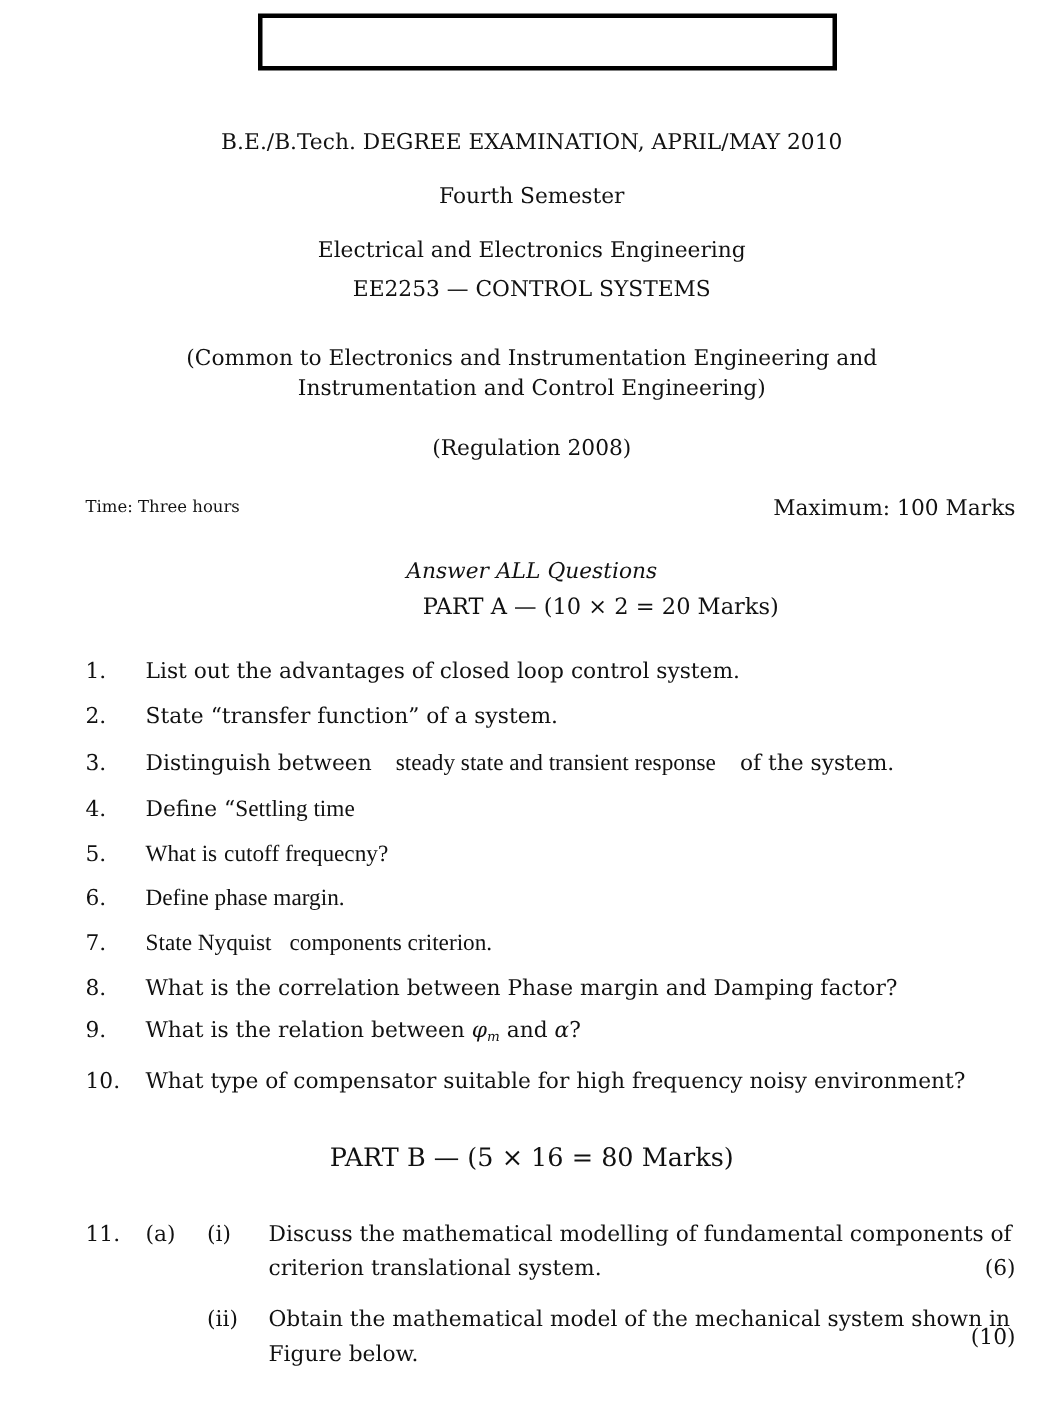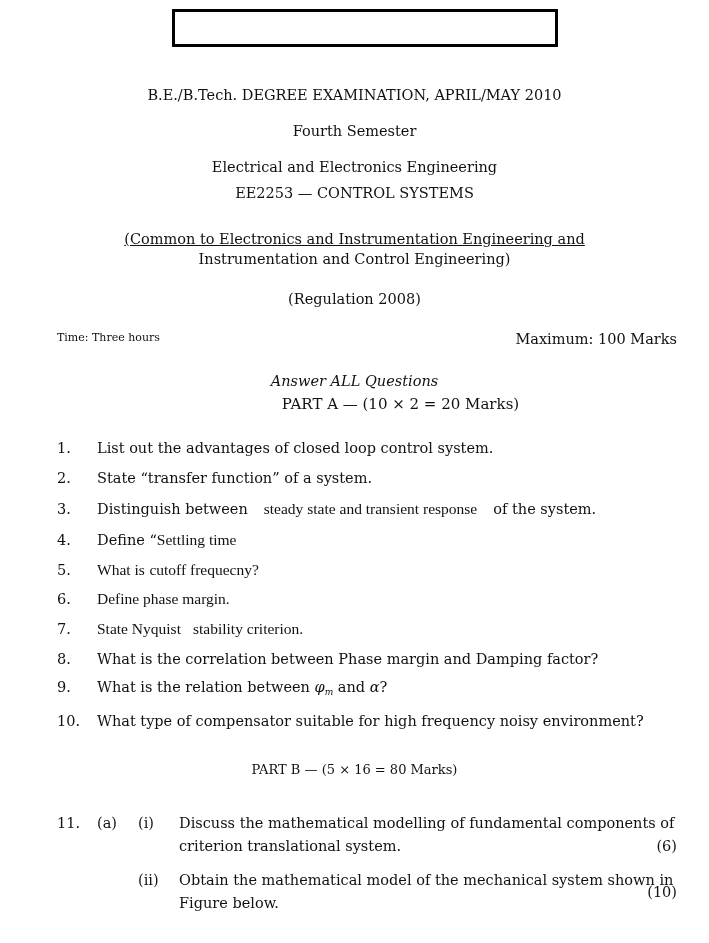--- a/index.html
+++ b/index.html
@@ -30,21 +30,21 @@
 </head>
 <body>
 
 <div class="code-box">
 </div>
 
 <div class="center" style="top:87px;">B.E./B.Tech. DEGREE EXAMINATION, APRIL/MAY 2010</div>
 <div class="center" style="top:123px;">Fourth Semester</div>
 <div class="center" style="top:159px;">Electrical and Electronics Engineering</div>
 <div class="center" style="top:185px;">EE2253 — CONTROL SYSTEMS</div>
-<div class="center" style="top:231px;text-decoration:underline;">(Common to Electronics and Instrumentation Engineering and</div>
+<div class="center" style="top:231px;">(Common to Electronics and Instrumentation Engineering and</div>
 <div class="center" style="top:251px;">Instrumentation and Control Engineering)</div>
 <div class="center" style="top:291px;">(Regulation 2008)</div>
 
 <div class="left" style="top:331px;">Time: Three hours</div>
 <div class="right" style="top:331px;">Maximum: 100 Marks</div>
 
 <div class="center" style="top:373px;font-style:italic;">Answer ALL Questions</div>
 <div class="center" style="top:395px;font-size:15px;margin-left:46px;">PART A — (10 × 2 = 20 Marks)</div>
 
 <div class="q" style="top:440px;">
@@ -59,36 +59,36 @@
 <div class="q" style="top:531px;">
   <span class="num">4.</span><span>Define “</span><span class="lib">Settling time</span>
 </div>
 <div class="q" style="top:561px;">
   <span class="num">5.</span><span class="lib">What is</span> <span class="lib">cutoff frequecny?</span>
 </div>
 <div class="q" style="top:590px;">
   <span class="num">6.</span><span class="lib">Define phase margin.</span>
 </div>
 <div class="q" style="top:620px;">
-  <span class="num">7.</span><span class="lib">State Nyquist</span><span class="gap" style="width:12px"></span><span class="lib">stability criterion.</span>
+  <span class="num">7.</span><span class="lib">State Nyquist</span><span class="gap" style="width:12px"></span><span class="lib">components criterion.</span>
 </div>
 <div class="q" style="top:651px;">
   <span class="num">8.</span><span>What is the correlation between Phase margin and Damping factor?</span>
 </div>
 <div class="q" style="top:679px;">
   <span class="num">9.</span><span>What is the relation between</span>
   <span class="it">φ</span><span class="sub">m</span>
   <span>and</span>
   <span class="it">α</span><span>?</span>
 </div>
 <div class="q" style="top:713px;">
   <span class="num">10.</span><span>What type of compensator suitable for high frequency noisy environment?</span>
 </div>
 
-<div class="center" style="top:762px;font-size:13px;">PART B — (5 × 16 = 80 Marks)</div>
+<div class="center" style="top:762px;font-size:17px;">PART B — (5 × 16 = 80 Marks)</div>
 
 <div>
   <span class="pb-row" style="left:57px;top:815px;">11.</span>
   <span class="pb-row" style="left:97px;top:815px;">(a)</span>
   <span class="pb-row" style="left:138px;top:815px;">(i)</span>
   <span class="pb-row" style="left:179px;top:815px;">Discuss the mathematical modelling of fundamental components of</span>
   <span class="pb-row" style="left:179px;top:838px;">criterion translational system.</span>
   <span class="marks" style="top:838px;">(6)</span>
 </div>
 

